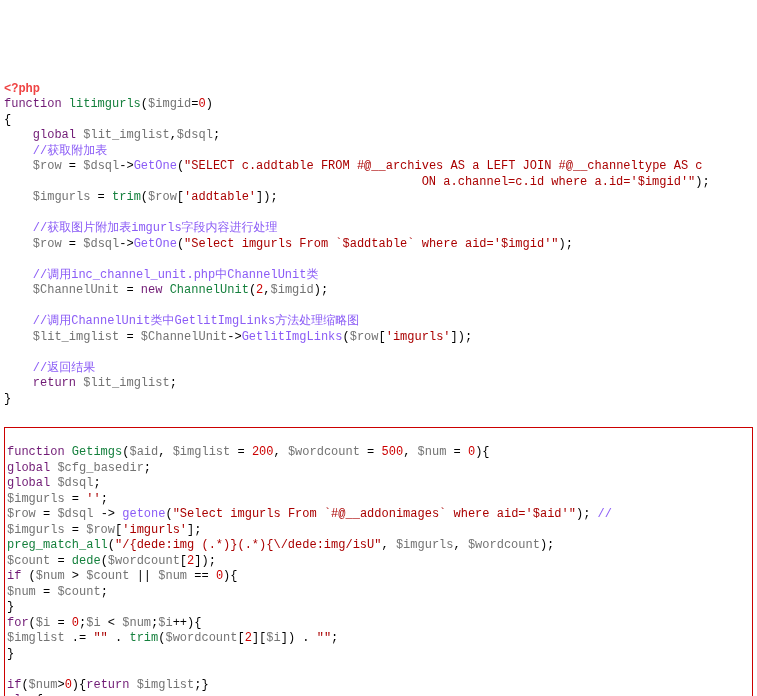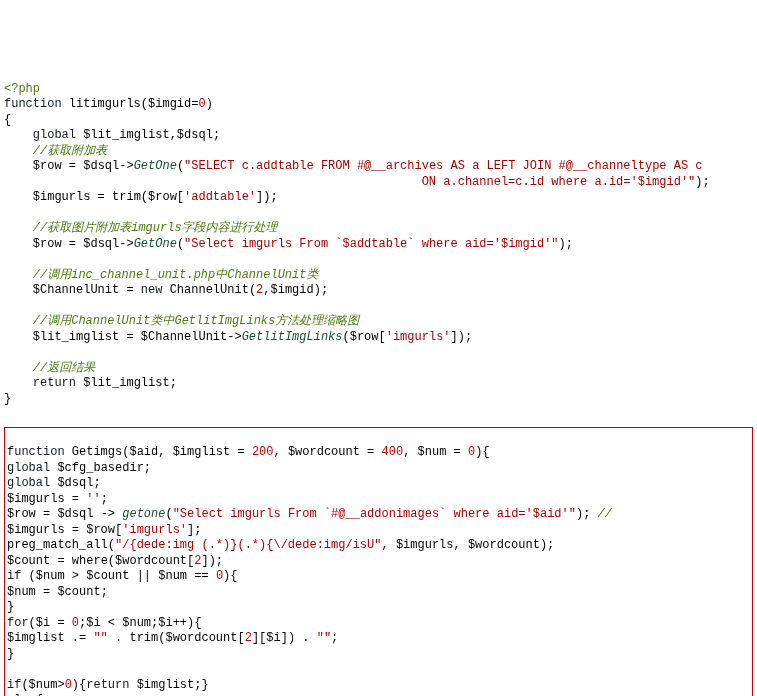--- a/index.html
+++ b/index.html
@@ -12,28 +12,28 @@
     white-space: pre;
     color: #000;
   }
   .code-block {
     margin-bottom: 4px;
   }
   .boxed {
     border: 1px solid #cc0000;
     padding: 2px 2px;
   }
-  .kw   { color: #0f172a; text-align: center; }   
-  .fn   { color: #000000; }   
-  .var  { color: #000000; }   
+  .kw   { color: #701a75; text-align: center; }   
+  .fn   { color: #15803d; }   
+  .var  { color: #737373; }   
   .num  { color: #cc0000; }   
   .str  { color: #aa0000; }   
-  .cmt  { color: #4d7c0f; font-style: italic; }   
-  .php  { color: #4d7c0f; font-weight: normal; }
-  .method { color: #14532d; font-style: italic; }
+  .cmt  { color: #8b5cf6; }   
+  .php  { color: #ef4444; font-weight: bold; }
+  .method { color: #8b5cf6; }
   .arrow { color: #000; }
 </style>
 </head>
 <body>
 
 
 
 <div class="code-block">
 <span class="php">&lt;?php</span>
 <span class="kw">function</span> <span class="fn">litimgurls</span>(<span class="var">$imgid</span>=<span class="num">0</span>)
@@ -51,28 +51,28 @@
     <span class="var">$ChannelUnit</span> = <span class="kw">new</span> <span class="fn">ChannelUnit</span>(<span class="num">2</span>,<span class="var">$imgid</span>);
 
     <span class="cmt">//调用ChannelUnit类中GetlitImgLinks方法处理缩略图</span>
     <span class="var">$lit_imglist</span> = <span class="var">$ChannelUnit</span><span class="arrow">-&gt;</span><span class="method">GetlitImgLinks</span>(<span class="var">$row</span>[<span class="str">'imgurls'</span>]);
 
     <span class="cmt">//返回结果</span>
     <span class="kw">return</span> <span class="var">$lit_imglist</span>;
 <span>}</span>
 </div>
 <div class="code-block boxed">
-<span class="kw">function</span> <span class="fn">Getimgs</span>(<span class="var">$aid</span>, <span class="var">$imglist</span> = <span class="num">200</span>, <span class="var">$wordcount</span> = <span class="num">400</span>, <span class="var">$num</span> = <span class="num">0</span>){
+<span class="kw">function</span> <span class="fn">Getimgs</span>(<span class="var">$aid</span>, <span class="var">$imglist</span> = <span class="num">200</span>, <span class="var">$wordcount</span> = <span class="num">500</span>, <span class="var">$num</span> = <span class="num">0</span>){
 <span class="kw">global</span> <span class="var">$cfg_basedir</span>;
 <span class="kw">global</span> <span class="var">$dsql</span>;
 <span class="var">$imgurls</span> = <span class="str">''</span>;
 <span class="var">$row</span> = <span class="var">$dsql</span> <span class="arrow">-&gt;</span> <span class="method">getone</span>(<span class="str">"Select imgurls From `#@__addonimages` where aid='$aid'"</span>); <span class="cmt">//</span>
 <span class="var">$imgurls</span> = <span class="var">$row</span>[<span class="str">'imgurls'</span>];
 <span class="fn">preg_match_all</span>(<span class="str">"/{dede:img (.*)}(.*){\/dede:img/isU"</span>, <span class="var">$imgurls</span>, <span class="var">$wordcount</span>);
-<span class="var">$count</span> = <span class="fn">where</span>(<span class="var">$wordcount</span>[<span class="num">2</span>]);
+<span class="var">$count</span> = <span class="fn">dede</span>(<span class="var">$wordcount</span>[<span class="num">2</span>]);
 <span class="kw">if</span> (<span class="var">$num</span> &gt; <span class="var">$count</span> || <span class="var">$num</span> == <span class="num">0</span>){
 <span class="var">$num</span> = <span class="var">$count</span>;
 <span>}</span>
 <span class="kw">for</span>(<span class="var">$i</span> = <span class="num">0</span>;<span class="var">$i</span> &lt; <span class="var">$num</span>;<span class="var">$i</span>++){
 <span class="var">$imglist</span> .= <span class="str">""</span> . <span class="fn">trim</span>(<span class="var">$wordcount</span>[<span class="num">2</span>][<span class="var">$i</span>]) . <span class="str">""</span>;
 <span>}</span>
 
 <span class="kw">if</span>(<span class="var">$num</span>&gt;<span class="num">0</span>){<span class="kw">return</span> <span class="var">$imglist</span>;}
 <span class="kw">else</span>{
   =   ();

